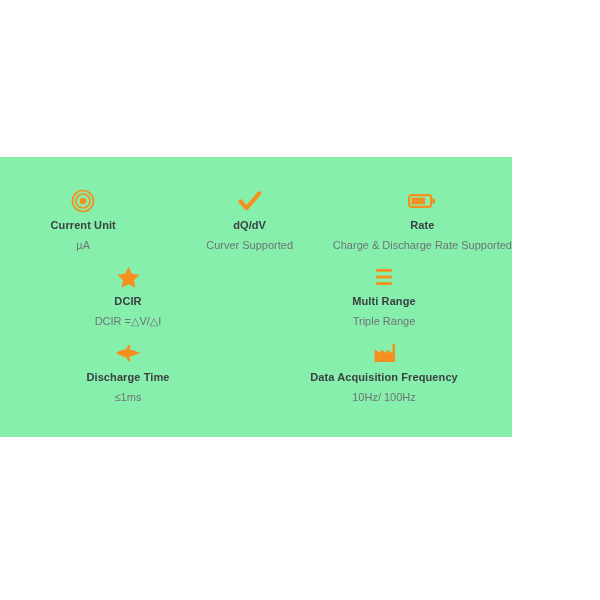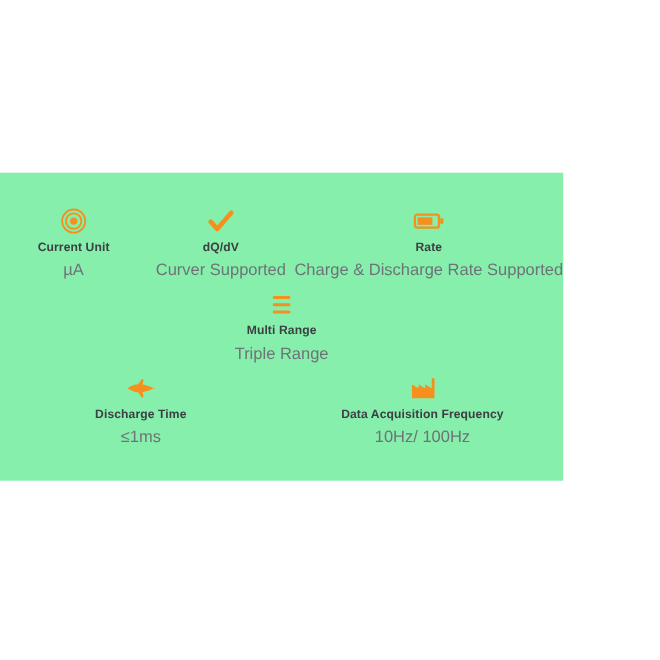--- a/index.html
+++ b/index.html
@@ -58,21 +58,21 @@
   }
   .spec-title {
     font-size: 11px;
     font-weight: bold;
     color: #3c4043;
     line-height: 14px;
     letter-spacing: 0.1px;
     white-space: nowrap;
   }
   .spec-sub {
-    font-size: 15px;
+    font-size: 11px;
     font-weight: normal;
     color: #6e7377;
     line-height: 13px;
     margin-top: 7px;
     white-space: nowrap;
   }
 </style>
 </head>
 <body>
 
@@ -114,20 +114,29 @@
         </span>
         <span class="spec-title">Rate</span>
         <span class="spec-sub">Charge &amp; Discharge Rate Supported</span>
       </div>
 
     </div>
 
     <div class="spec-row">
 
 
+      <div class="spec-cell">
+        <span class="icon-wrap">
+          <svg width="23" height="22" viewBox="0 0 23 22">
+            <path d="M11.5 0.8 L14.9 7.7 L22.5 8.8 L17.0 14.2 L18.3 21.8 L11.5 18.2 L4.7 21.8 L6.0 14.2 L0.5 8.8 L8.1 7.7 Z" fill="#f5901f"></path>
+          </svg>
+        </span>
+        <span class="spec-title">DCIR</span>
+        <span class="spec-sub">DCIR =△V/△I</span>
+      </div>
 
       <div class="spec-cell">
         <span class="icon-wrap">
           <svg width="22" height="20" viewBox="0 0 22 20">
             <rect x="3.0" y="2.0" width="16" height="2.8" rx="1.2" fill="#f5901f"></rect>
             <rect x="3.0" y="8.6" width="16" height="2.8" rx="1.2" fill="#f5901f"></rect>
             <rect x="3.0" y="15.2" width="16" height="2.8" rx="1.2" fill="#f5901f"></rect>
           </svg>
         </span>
         <span class="spec-title">Multi Range</span>

